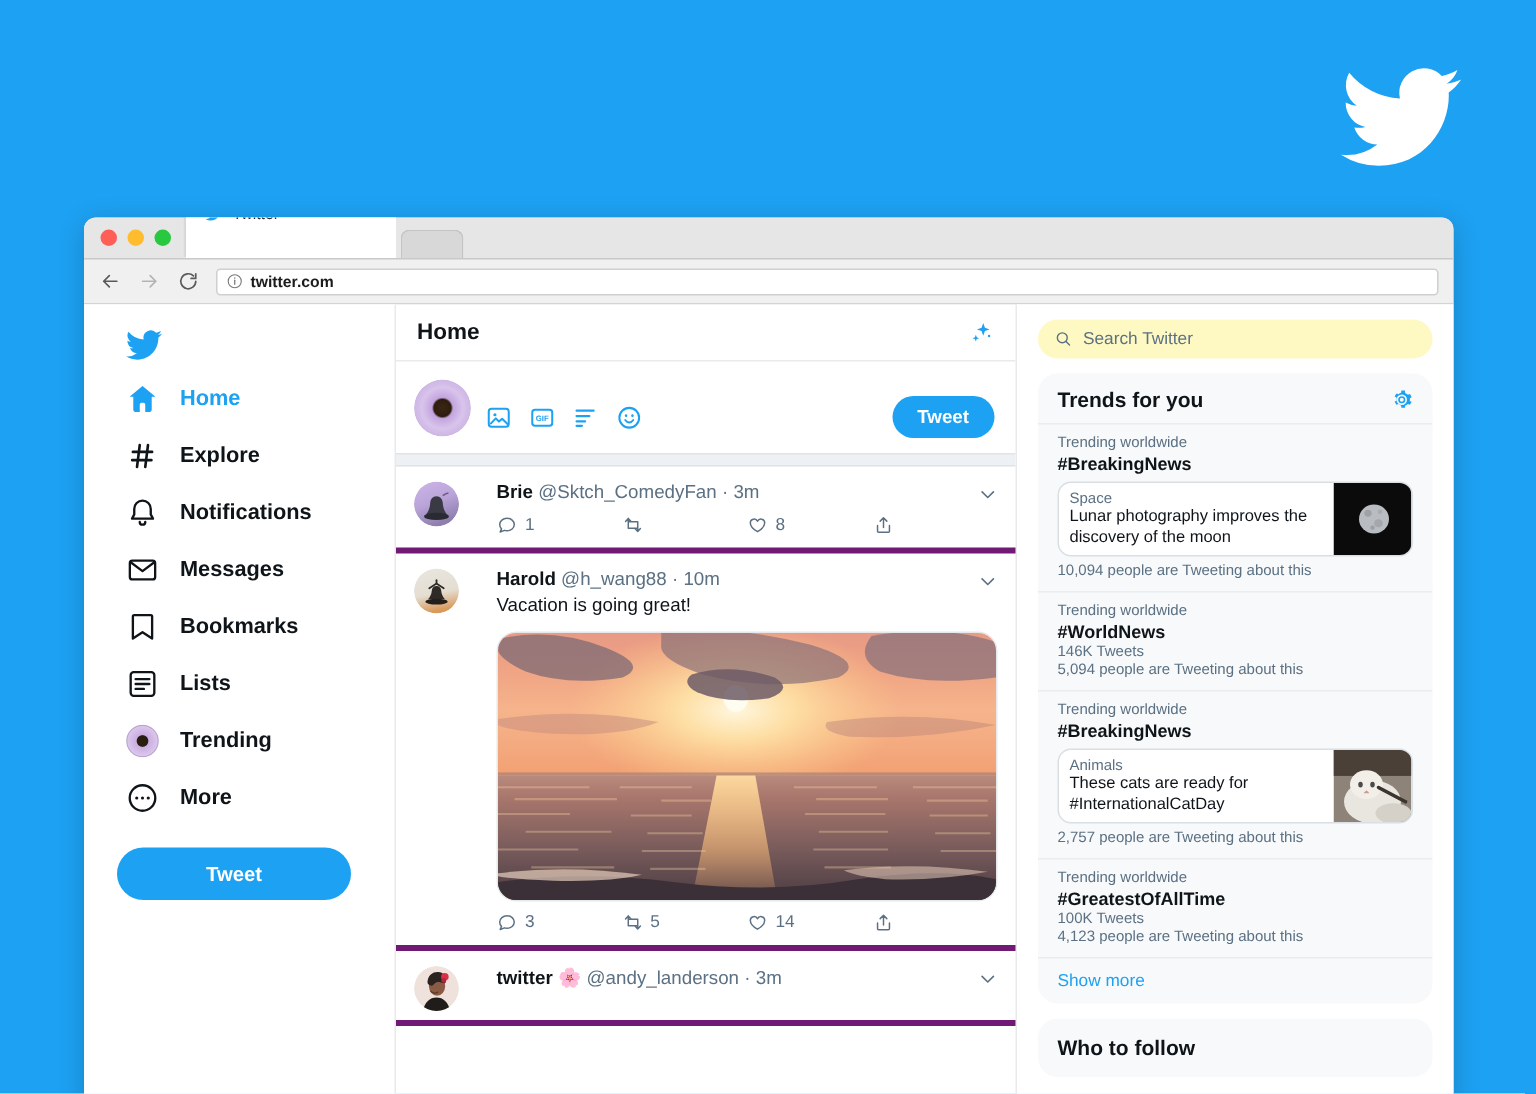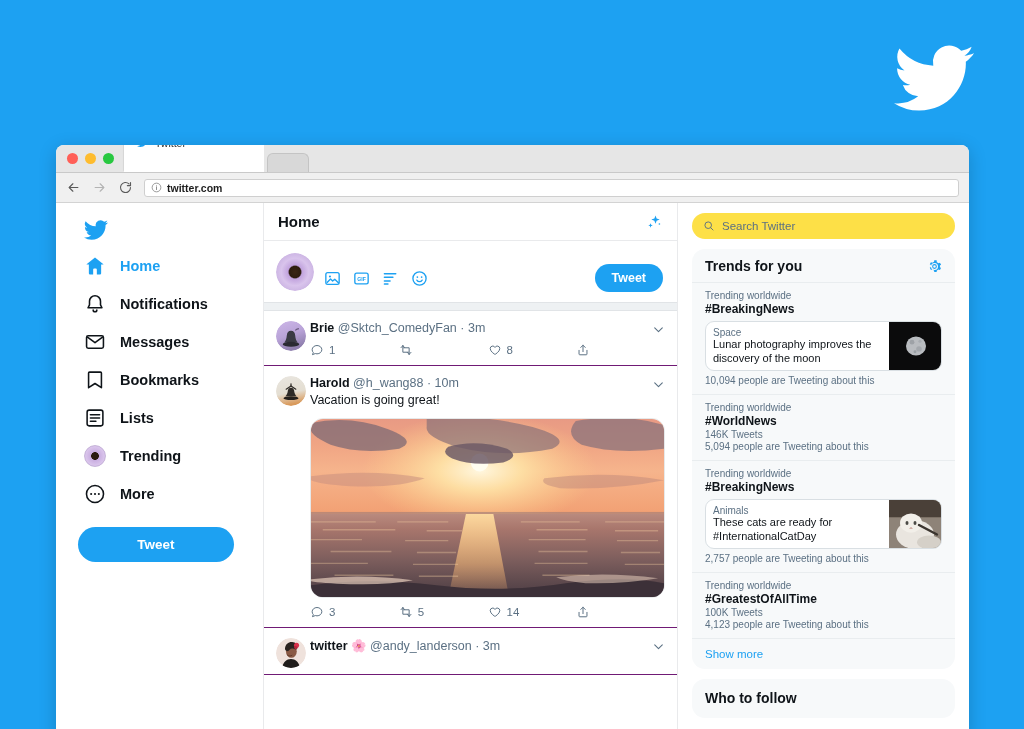--- a/index.html
+++ b/index.html
@@ -102,41 +102,41 @@
     display: flex; align-items: center; justify-content: space-between; margin-top: 11px;
   }
   .compose-icons { display: flex; gap: 12px; align-items: center; }
   .ci { width: 17px; height: 17px; display: block; }
   .compose-tweet {
     background: #1DA1F2; color: #fff; border: none; border-radius: 16px;
     height: 28px; padding: 0 17px; font-size: 12.5px; font-weight: bold;
   }
   .gap-bar { height: 9px; background: #eef1f3; border-top: 1px solid #e1e4e7; border-bottom: 1px solid #e1e4e7; }
 
-  .tweet { display: flex; gap: 4px; padding: 10px 12px 6px 12px; border-bottom: 1px solid #701a75; }
+  .tweet { display: flex; gap: 25px; padding: 10px 12px 6px 12px; border-bottom: 4px solid #701a75; }
   .tweet-main { flex: 1; min-width: 0; }
   .tweet-head { display: flex; align-items: flex-start; justify-content: space-between; gap: 6px; }
   .tw-name { font-size: 12.5px; color: #0f1419; }
   .tw-name b { font-weight: bold; }
   .tw-handle { color: #5b7083; font-weight: normal; }
   .caret { width: 13px; height: 13px; flex: 0 0 auto; margin-top: 2px; }
   .tw-text { font-size: 12.5px; color: #0f1419; line-height: 1.32; margin-top: 1px; }
   .tw-link { color: #1DA1F2; }
   .tw-photo {
     margin-top: 9px; height: 180px; border-radius: 13px; overflow: hidden;
     border: 1px solid #e6e9ea; position: relative;
   }
   .actions { display: flex; margin-top: 7px; padding-bottom: 2px; }
   .act { display: flex; align-items: center; gap: 5px; width: 96px; color: #5b7083; font-size: 11.5px; }
   .act svg { width: 14px; height: 14px; display: block; }
 
   
   .right { flex: 1; padding: 10px 14px 0 14px; background: #fff; min-width: 0; }
   .search {
-    height: 26px; background: #fde047; border-radius: 14px;
+    height: 26px; background: #fef9c3; border-radius: 14px;
     display: flex; align-items: center; gap: 7px; padding: 0 11px;
   }
   .search-ph { font-size: 11.5px; color: #5b7083; }
   .card { background: #f7f9fa; border-radius: 13px; margin-top: 10px; overflow: hidden; }
   .card-head {
     display: flex; align-items: center; justify-content: space-between;
     padding: 9px 13px 8px 13px;
   }
   .card-title { font-size: 14px; font-weight: bold; color: #0f1419; }
   .trend { padding: 7px 13px 8px 13px; border-top: 1px solid #e9edef; }
@@ -208,20 +208,26 @@
         </svg>
       </div>
 
       <div class="nav-item active">
         <svg class="nav-ic" viewBox="0 0 24 24">
           <path fill="#1DA1F2" d="M12 2.6 2.8 10.2v.2h2.5v9.4c0 .9.7 1.6 1.6 1.6h3.1v-5.3c0-.8.6-1.4 1.4-1.4h1.2c.8 0 1.4.6 1.4 1.4v5.3h3.1c.9 0 1.6-.7 1.6-1.6v-9.4h2.5v-.2z"></path>
         </svg>
         <span>Home</span>
       </div>
 
+      <div class="nav-item">
+        <svg class="nav-ic" viewBox="0 0 24 24">
+          <path d="M5 9h14M4.5 15h14M10 4 8 20M16 4l-2 16" fill="none" stroke="#0f1419" stroke-width="1.9" stroke-linecap="round"></path>
+        </svg>
+        <span>Explore</span>
+      </div>
 
       <div class="nav-item">
         <svg class="nav-ic" viewBox="0 0 24 24">
           <path d="M12 3a6 6 0 0 0-6 6v4l-1.6 3.1h15.2L18 13V9a6 6 0 0 0-6-6z" fill="none" stroke="#0f1419" stroke-width="1.7" stroke-linejoin="round"></path>
           <path d="M10 18.5a2 2 0 0 0 4 0" fill="none" stroke="#0f1419" stroke-width="1.7" stroke-linecap="round"></path>
         </svg>
         <span>Notifications</span>
       </div>
 
       <div class="nav-item">

